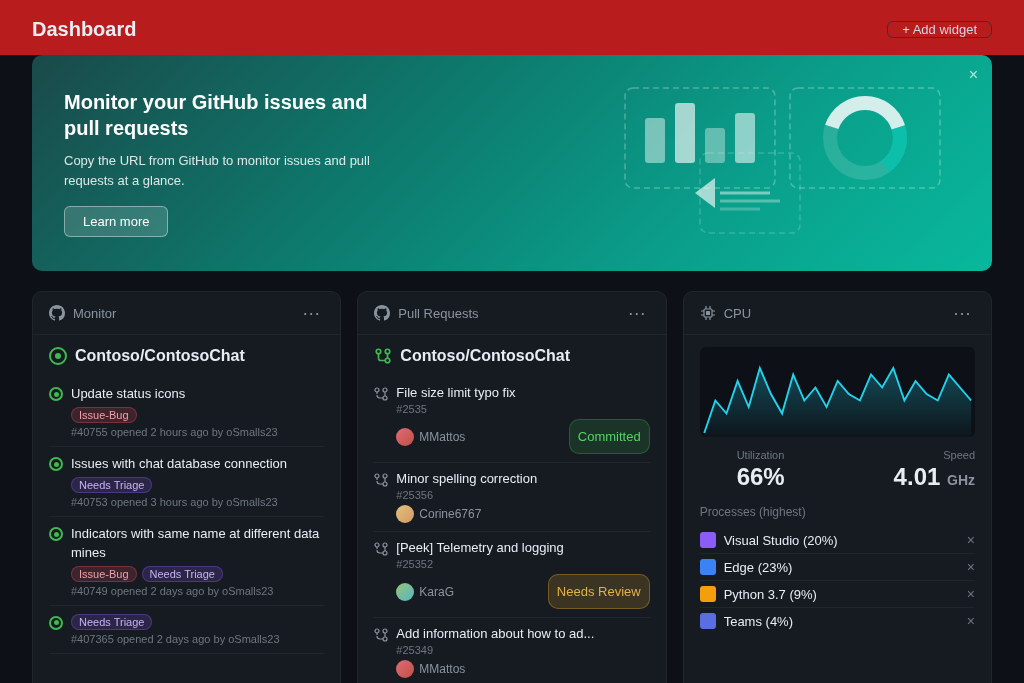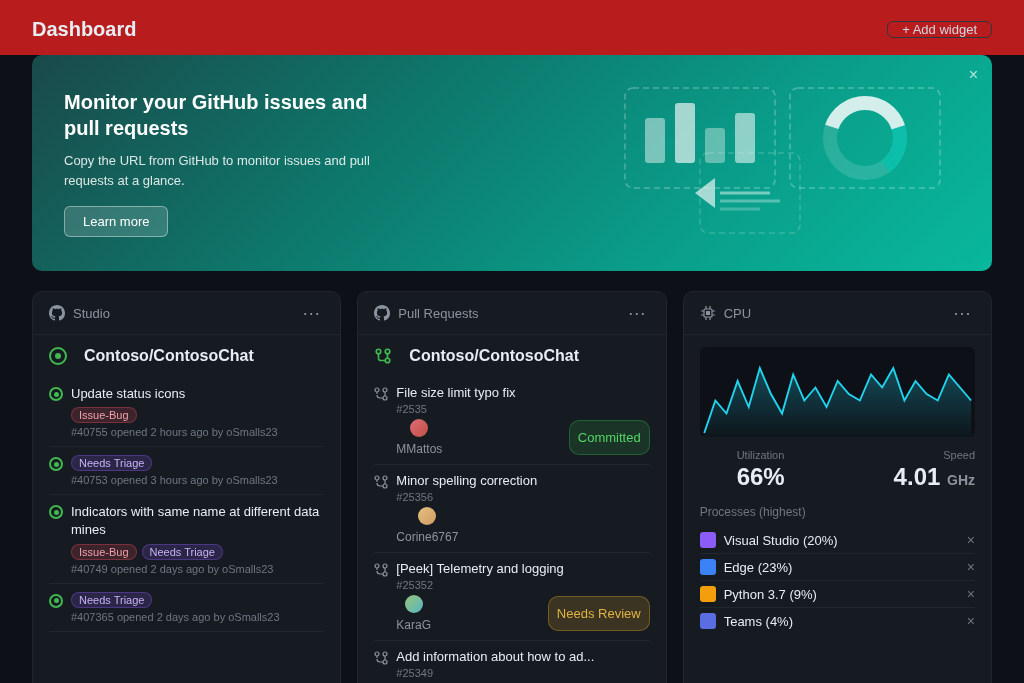--- a/index.html
+++ b/index.html
@@ -140,21 +140,21 @@
     .widget-body { padding: 12px 16px; }
 
     
     .repo-name {
       font-size: 16px;
       font-weight: 600;
       color: #e6edf3;
       margin-bottom: 12px;
       display: flex;
       align-items: center;
-      gap: 17px;
+      gap: 8px;
     }
     .repo-name-icon {
       width: 18px; height: 18px;
       border: 2px solid #3fb950;
       border-radius: 50%;
       display: inline-flex;
       align-items: center;
       justify-content: center;
       flex-shrink: 0;
     }
@@ -233,21 +233,20 @@
       display: flex;
       align-items: center;
       justify-content: space-between;
     }
     .pr-author {
       display: flex;
       align-items: center;
       gap: 5px;
       font-size: 12px;
       color: #8b949e;
-      flex-direction: column;
     }
     .avatar {
       width: 18px; height: 18px;
       border-radius: 50%;
       flex-shrink: 0;
     }
     .avatar-mm { background: linear-gradient(135deg, #e06c75, #be5046); }
     .avatar-c { background: linear-gradient(135deg, #e5c07b, #d19a66); }
     .avatar-k { background: linear-gradient(135deg, #98c379, #56b6c2); }
     .pr-status {
@@ -337,21 +336,21 @@
   </div>
 
   <div class="widgets-row">
 
     <div class="widget-card">
       <div class="widget-header">
         <div class="widget-header-left">
           <svg class="gh-icon" viewBox="0 0 16 16">
             <path d="M8 0C3.58 0 0 3.58 0 8c0 3.54 2.29 6.53 5.47 7.59.4.07.55-.17.55-.38 0-.19-.01-.82-.01-1.49-2.01.37-2.53-.49-2.69-.94-.09-.23-.48-.94-.82-1.13-.28-.15-.68-.52-.01-.53.63-.01 1.08.58 1.23.82.72 1.21 1.87.87 2.33.66.07-.52.28-.87.51-1.07-1.78-.2-3.64-.89-3.64-3.95 0-.87.31-1.59.82-2.15-.08-.2-.36-1.02.08-2.12 0 0 .67-.21 2.2.82.64-.18 1.32-.27 2-.27.68 0 1.36.09 2 .27 1.53-1.04 2.2-.82 2.2-.82.44 1.1.16 1.92.08 2.12.51.56.82 1.27.82 2.15 0 3.07-1.87 3.75-3.65 3.95.29.25.54.73.54 1.48 0 1.07-.01 1.93-.01 2.2 0 .21.15.46.55.38A8.013 8.013 0 0016 8c0-4.42-3.58-8-8-8z"></path>
           </svg>
-          <span>Studio</span>
+          <span>Monitor</span>
         </div>
         <button class="widget-more-btn">···</button>
       </div>
       <div class="widget-body">
         <div class="repo-name">
           <span class="repo-name-icon"></span>
           <span>Contoso/ContosoChat</span>
         </div>
 
         <div id="issues-list">
@@ -361,20 +360,21 @@
     <div class="issue-title">Update status icons</div>
     <div class="issue-tags">
                   <span class="tag tag-bug">Issue-Bug</span>
                 </div>
                 <div class="issue-meta">#40755 opened 2 hours ago by oSmalls23</div>
   </div>
             </div>
             <div class="issue-item">
               <div class="issue-dot"></div>
               <div class="issue-content">
+    <div class="issue-title">Issues with chat database connection</div>
     <div class="issue-tags">
                   <span class="tag tag-triage">Needs Triage</span>
                 </div>
                 <div class="issue-meta">#40753 opened 3 hours ago by oSmalls23</div>
   </div>
             </div>
             <div class="issue-item">
               <div class="issue-dot"></div>
               <div class="issue-content">
     <div class="issue-title">Indicators with same name at different data mines</div>

